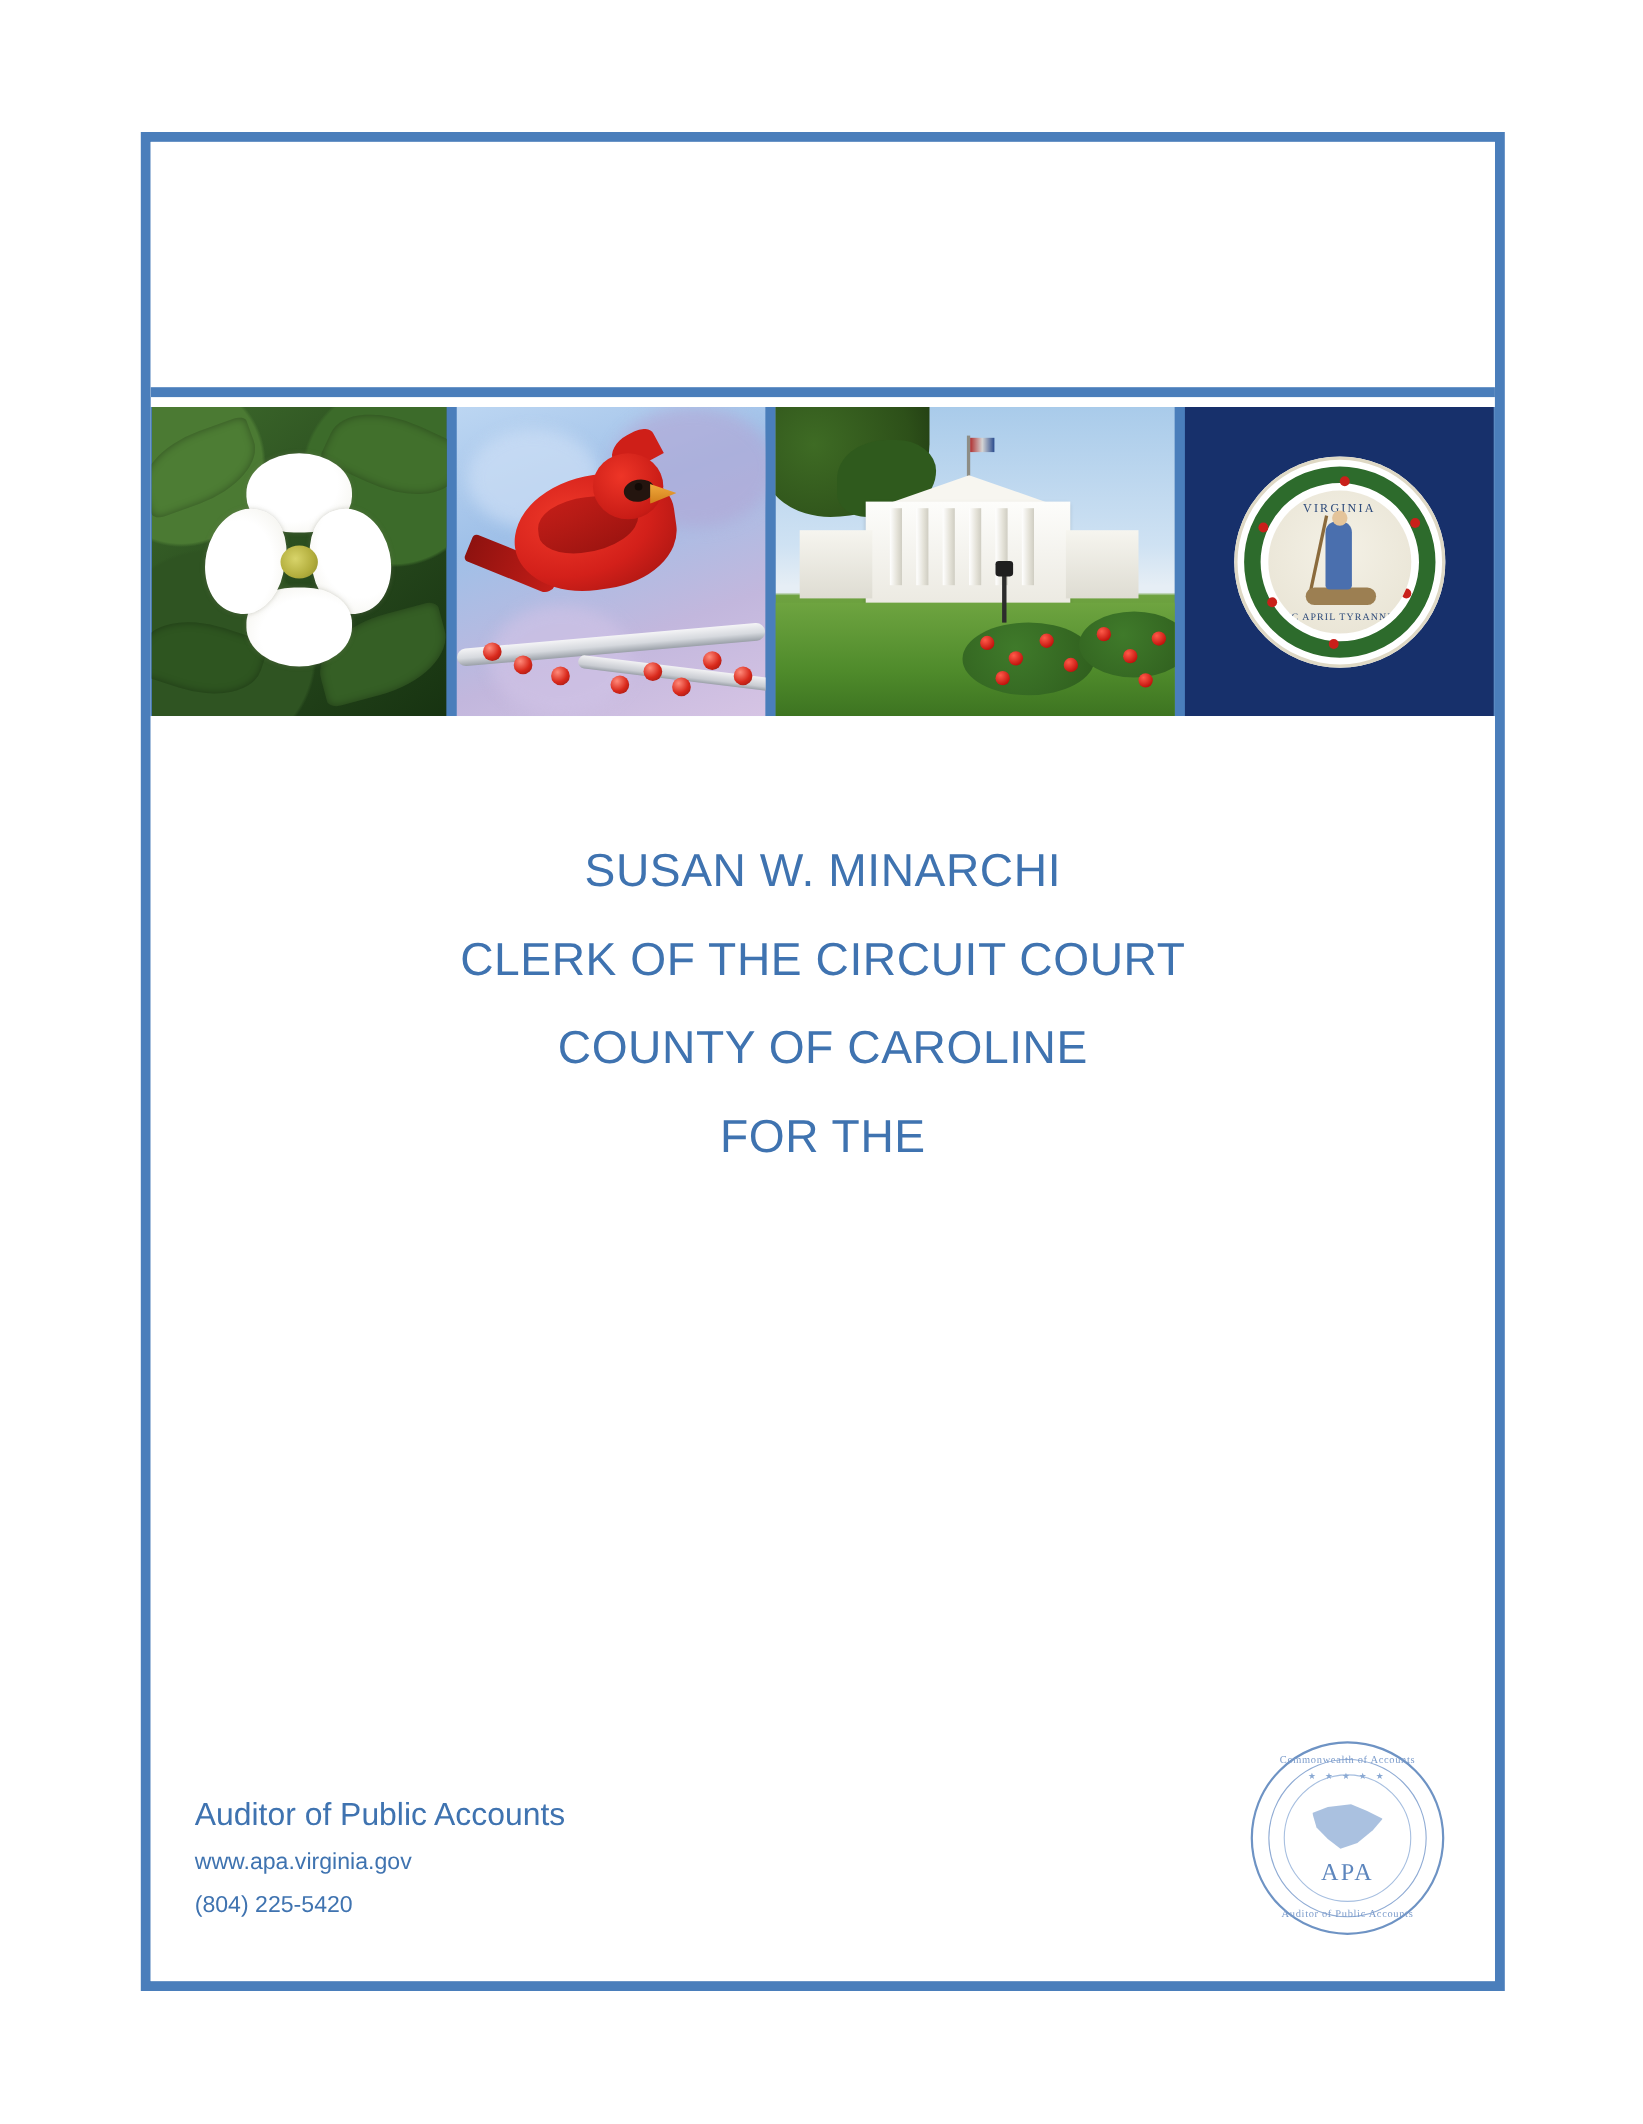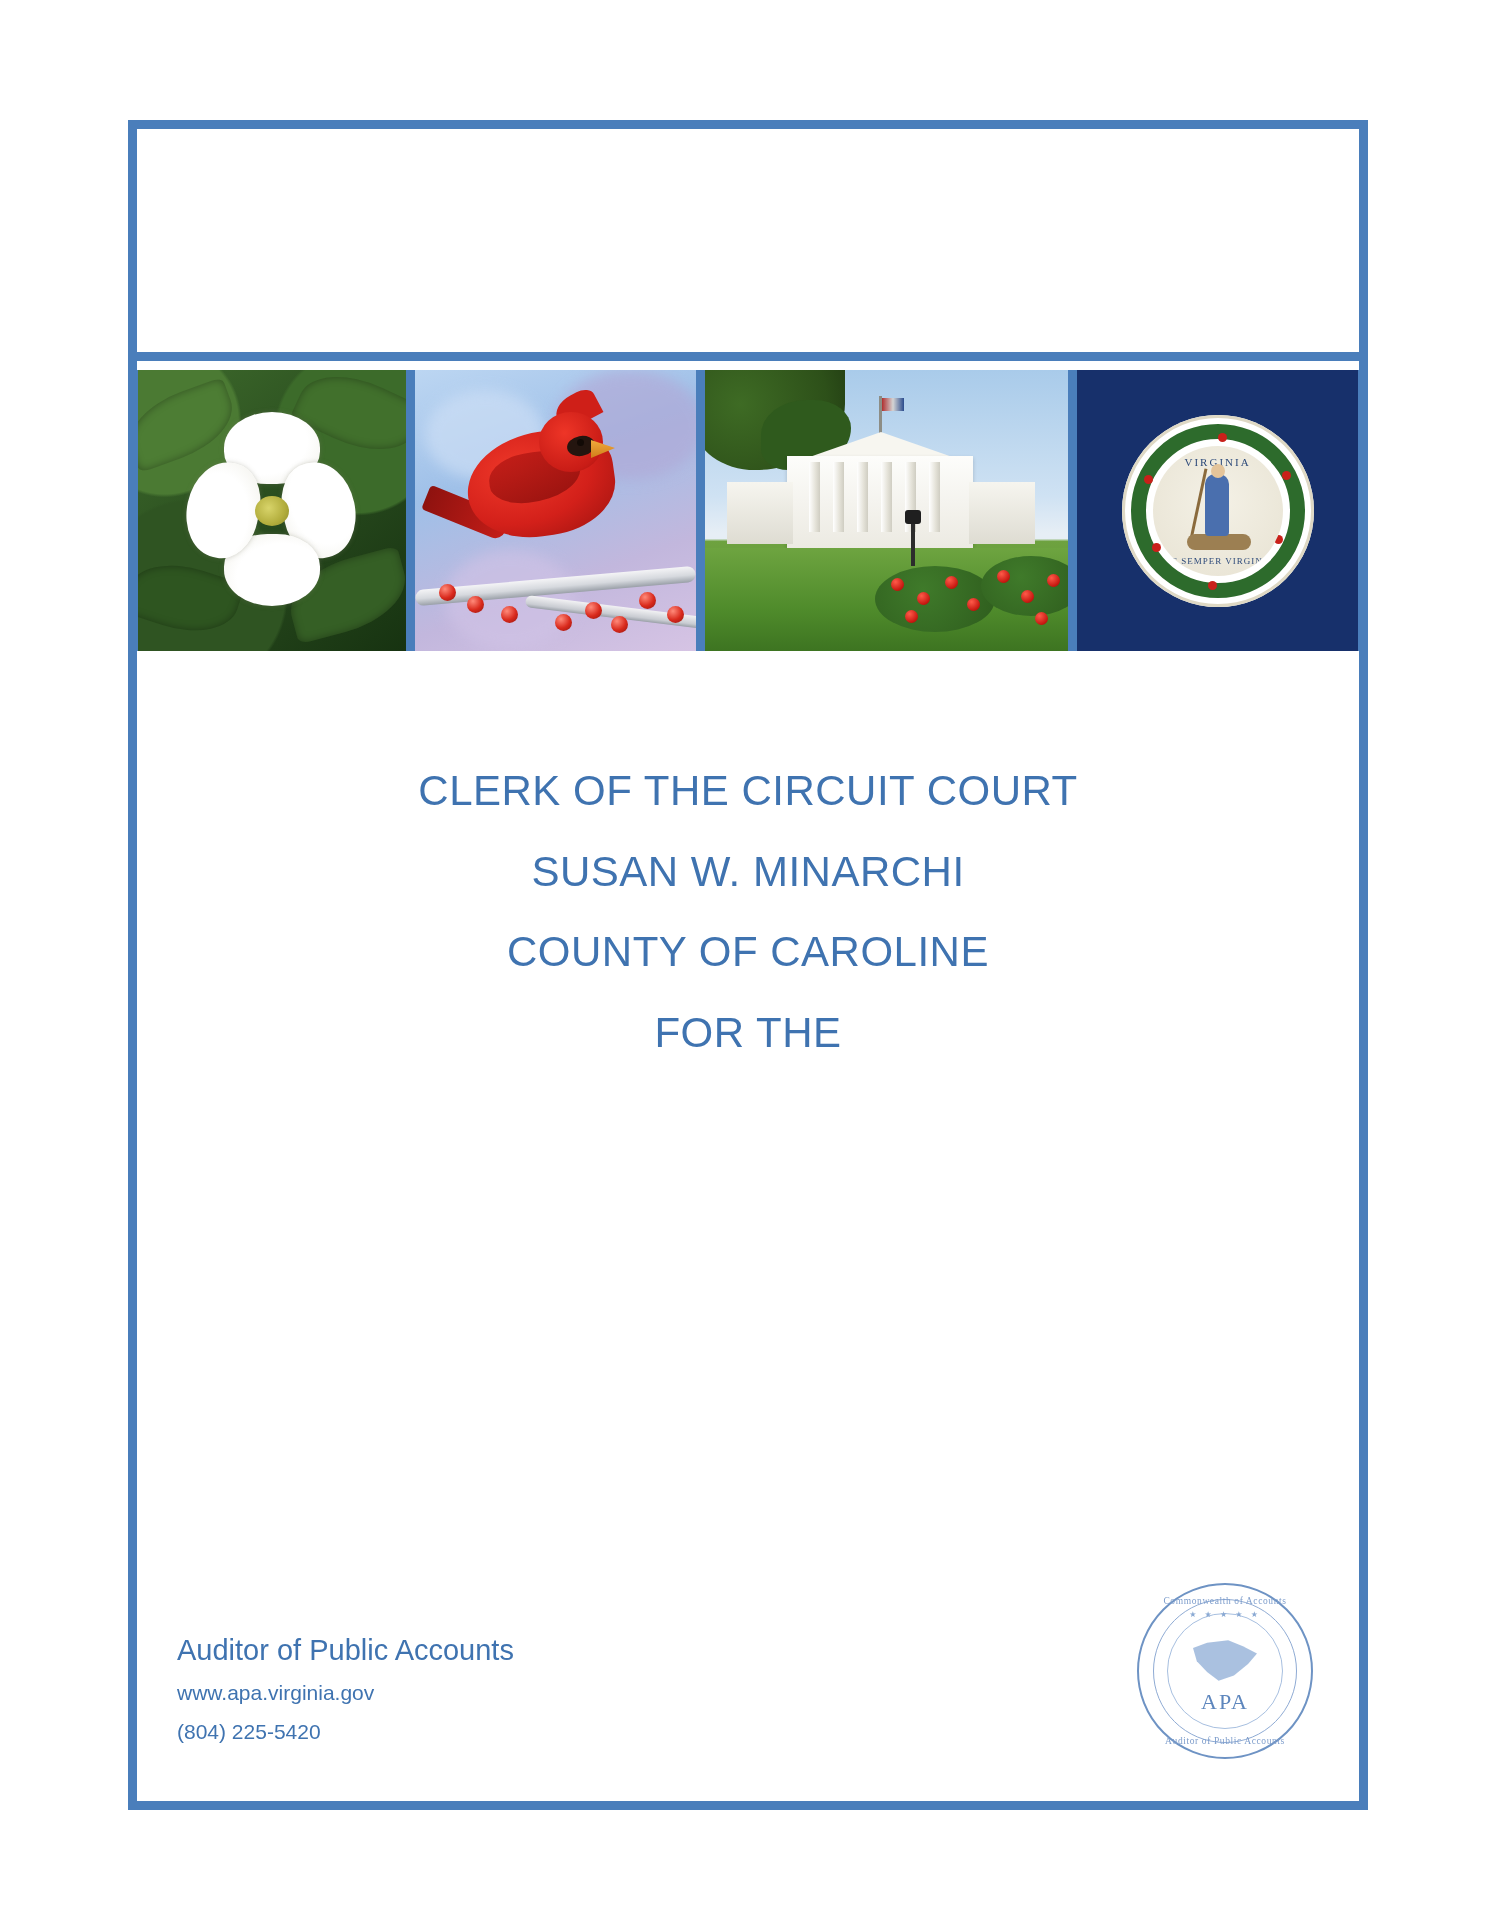--- a/index.html
+++ b/index.html
@@ -600,32 +600,32 @@
           <div class="wreath-berry" style="left:86px;  top:166px;"></div>
           <div class="wreath-berry" style="left:152px; top:120px;"></div>
           <div class="wreath-berry" style="left:160px; top:56px;"></div>
           <div class="wreath-berry" style="left:96px;  top:18px;"></div>
           <div class="seal-inner">
             <div class="seal-text-top">VIRGINIA</div>
             <div class="seal-spear"></div>
             <div class="seal-fallen"></div>
             <div class="seal-figure"></div>
             <div class="seal-figure-head"></div>
-            <div class="seal-text-bottom">SIC SEMPER VIRGINIA</div>
+            <div class="seal-text-bottom">SIC APRIL TYRANNIS</div>
           </div>
         </div>
       </div>
 
     </div>
 
     <div class="cover-body">
 
       <div class="title-block">
+        <div class="title-line">SUSAN W. MINARCHI</div>
         <div class="title-line">CLERK OF THE CIRCUIT COURT</div>
-        <div class="title-line">SUSAN W. MINARCHI</div>
         <div class="title-line">COUNTY OF CAROLINE</div>
         <div class="title-line">FOR THE</div>
       </div>
 
 
       <div class="footer">
         <div class="footer-name-1">Auditor of Public Accounts</div>
         <div class="footer-small">www.apa.virginia.gov</div>
         <div class="footer-small">(804) 225-5420</div>
       </div>

